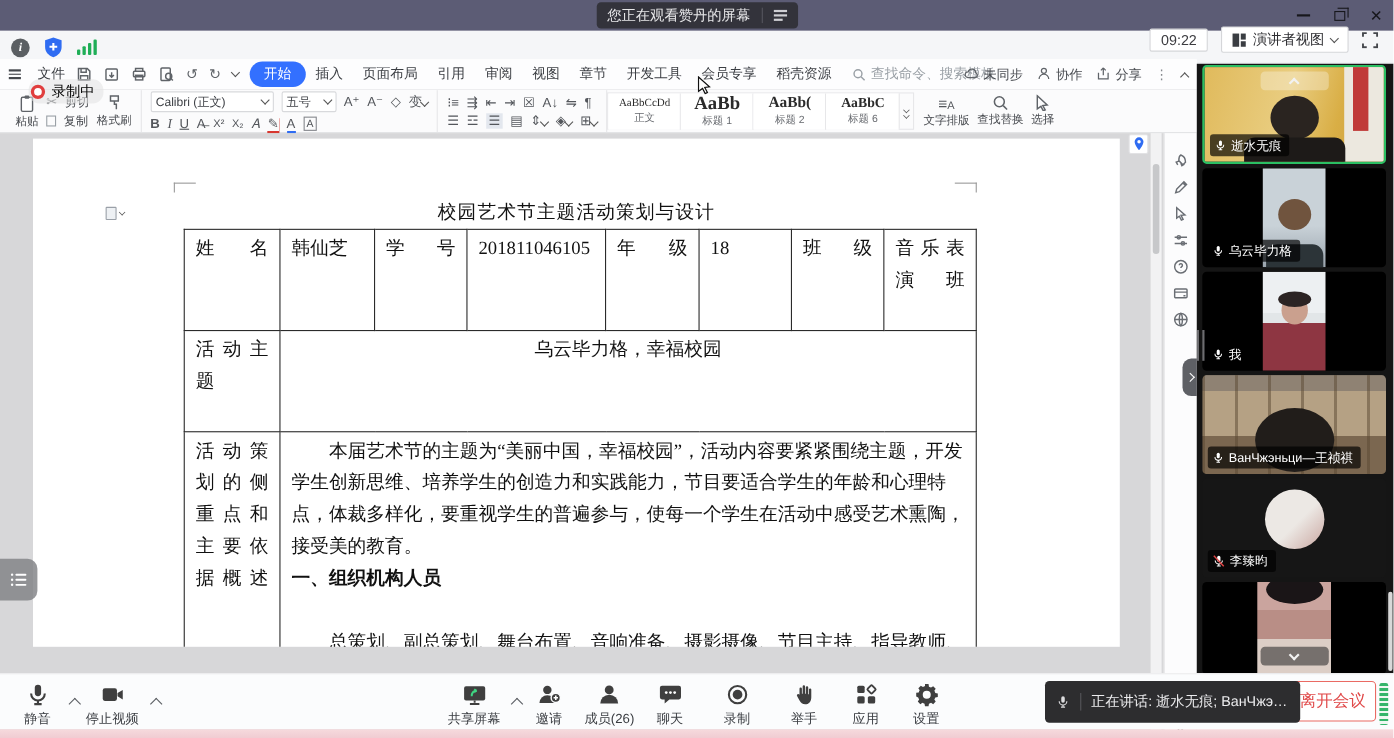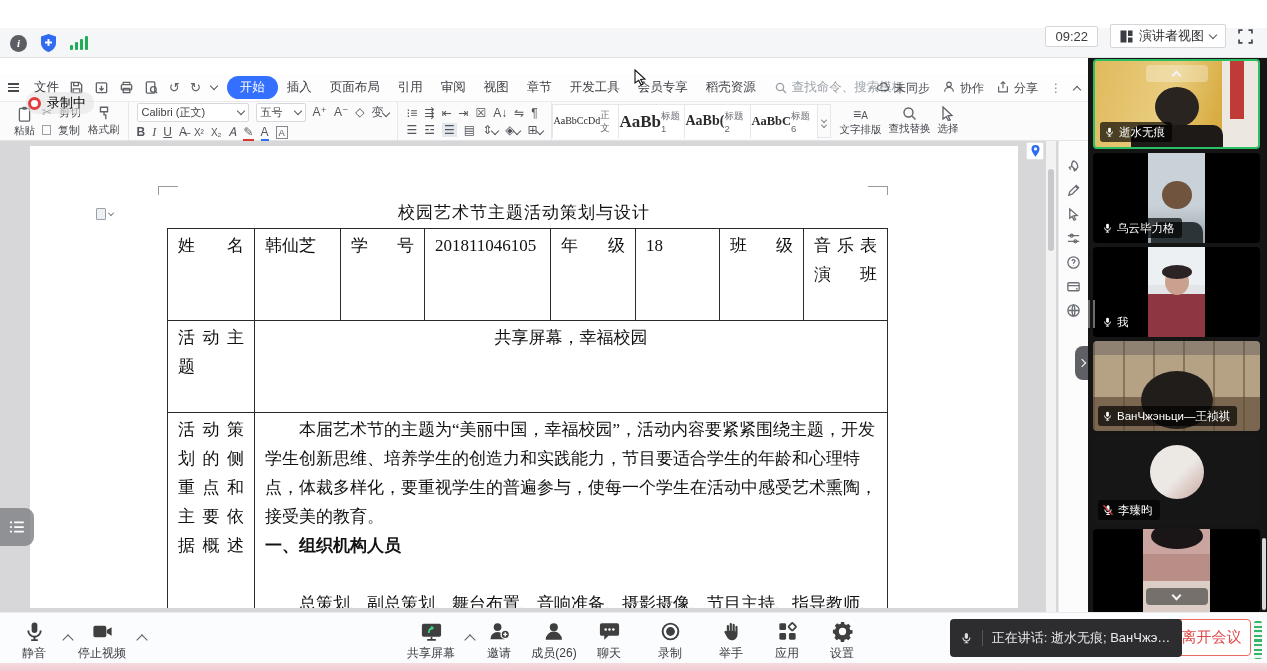--- a/index.html
+++ b/index.html
@@ -30,21 +30,21 @@
   .bars i{display:block;width:3px;background:#1fae57;border-radius:1px}
   .mh-right{position:absolute;right:14px;top:0;height:16px;display:flex;align-items:center;gap:12px}
   .timebox{border:1px solid #d5d6d9;background:#fff;border-radius:2px;padding:2px 9px;font-size:13px;color:#3c3c40}
   .viewbtn{border:1px solid #d5d6d9;background:#fff;border-radius:2px;padding:2px 9px;font-size:13px;color:#2f2f33;
     display:flex;align-items:center;gap:6px}
   .chev-dn,.chev-up{width:6px;height:6px;border-right:1.5px solid #555;border-bottom:1.5px solid #555;display:inline-block}
   .chev-dn{transform:rotate(45deg);margin-top:-3px}
   .chev-up{transform:rotate(-135deg);margin-top:3px}
 
   
-  .wps{position:absolute;left:0;top:74px;width:1088px;height:554px;background:#fff}
+  .wps{position:absolute;left:0;top:54px;width:1088px;height:554px;background:#fff}
   .wmenu{position:relative;height:28px;background:#fdfdfe;border-bottom:1px solid #ececee;display:flex;align-items:center;
     padding-left:8px;font-size:12.5px;color:#3b3e43;white-space:nowrap}
   .wmenu .grp{display:flex;align-items:center;gap:10px;margin-right:10px}
   .hamb{display:flex;flex-direction:column;gap:2px;margin-right:5px}
   .hamb i{width:11px;height:1.5px;background:#45484d;display:block}
   .mini-ic{width:15px;height:15px;display:inline-block}
   .mini-ic svg{width:15px;height:15px;stroke:#5f6368;fill:none;stroke-width:1.4}
   .uglyph{color:#5f6368;font-size:13px}
   .tab{padding:3px 9px;color:#3b3e43}
   .tab.active{background:#3370ff;color:#fff;border-radius:13px;padding:3px 13px}
@@ -69,21 +69,21 @@
   .selbox{border:1px solid #d8d9dc;background:#fff;border-radius:2px;font-size:11px;color:#3c3f44;padding:1px 4px;
     display:flex;align-items:center;justify-content:space-between}
   .g{font-size:12px;color:#53565b}
   .g.sm{font-size:10px}
   .bold{font-weight:bold}
   .ital{font-style:italic;font-family:"Liberation Serif",serif}
   .undl{text-decoration:underline}
   .redbar{box-shadow:0 2.5px 0 #d8372f}
   .bluebar{box-shadow:0 2.5px 0 #2f6cf2}
   .boxa{border:1px solid #85888d;padding:0 2px;font-size:9.5px}
-  .stylebox{width:66px;height:33px;border-right:1px solid #e7e7e9;display:flex;flex-direction:row;align-items:center;justify-content:center;background:#fff}
+  .stylebox{width:66px;height:33px;border-right:1px solid #e7e7e9;display:flex;flex-direction:column;align-items:center;justify-content:center;background:#fff}
   .stylebox .pv{font-family:"Liberation Serif",serif;line-height:1;color:#2b2b2b}
   .stylebox .lb{font-size:9.5px;color:#66696e;margin-top:2px}
   .styles-wrap{display:flex;align-items:center;border:1px solid #e7e7e9;margin:2px 0}
 
   
   .docarea{position:relative;height:566px;background:#d7d7d9;overflow:hidden}
   .page{position:absolute;left:30px;top:5px;width:988px;height:462px;background:#fff;overflow:hidden}
   .doc-title{position:absolute;left:0;top:56px;width:100%;text-align:center;font:17px/22px "Liberation Serif",serif;color:#111;letter-spacing:1px}
   .cmark{position:absolute;width:20px;height:9px}
   .cmark.l{border-top:1px solid #9a9a9a;border-left:1px solid #9a9a9a}
@@ -156,20 +156,36 @@
     color:#e04949;font-size:15px;display:flex;align-items:center;justify-content:center;z-index:4}
   .volmeter{position:absolute;left:1254px;top:8px;width:8px;height:38px;z-index:7;border-radius:2px;
     background:repeating-linear-gradient(180deg,#34b56a 0 2.3px,#eef7f1 2.3px 4.6px)}
   .pinkstrip{position:absolute;left:0;top:663px;width:1267px;height:8px;background:linear-gradient(180deg,#f6dadd,#f0ccd2)}
 </style>
 </head>
 <body>
 
 <div id="root">
 
+  <div class="titlebar">
+    <div class="watch-pill">
+      <span>您正在观看赞丹的屏幕</span>
+      <span class="pill-sep"></span>
+      <span class="menu-lines">
+          <i></i>
+          <i></i>
+          <i></i>
+        </span>
+    </div>
+    <div class="winctl">
+      <span class="wc-min"></span>
+      <span class="wc-max"></span>
+      <span class="wc-close">✕</span>
+    </div>
+  </div>
 
   <div class="mheader">
     <div class="mh-left">
       <span class="info-ic">i</span>
       <svg width="19" height="20" viewBox="0 0 19 20">
         <path d="M9.5 1 17 3.6v6.1c0 4.6-3.2 7.8-7.5 9.3C5.2 17.5 2 14.3 2 9.7V3.6z" fill="#2f6cf2"></path>
         <path d="M9.5 6v7M6 9.5h7" stroke="#fff" stroke-width="1.9"></path>
       </svg>
       <span class="bars">
         <i style="height:5px"></i>
@@ -426,21 +442,21 @@
             <td>韩仙芝</td>
             <td class="jus">学号</td>
             <td>201811046105</td>
             <td class="jus">年级</td>
             <td>18</td>
             <td class="jus">班级</td>
             <td class="jus">音乐表演班</td>
           </tr>
           <tr style="height:55px">
             <td class="jus">活动主题</td>
-            <td colspan="7" class="ctr">共享屏幕，幸福校园</td>
+            <td colspan="7" class="ctr">乌云毕力格，幸福校园</td>
           </tr>
           <tr style="height:290px">
             <td class="jus vmid">活动策划的侧重点和主要依据概述</td>
             <td colspan="7">
               <p class="p-ind">本届艺术节的主题为“美丽中国，幸福校园”，活动内容要紧紧围绕主题，开发学生创新思维、培养学生的创造力和实践能力，节目要适合学生的年龄和心理特点，体裁多样化，要重视学生的普遍参与，使每一个学生在活动中感受艺术熏陶，接受美的教育。</p>
               <p class="bhead">一、组织机构人员</p>
               <div class="bl"></div>
               <p class="p-ind">总策划、副总策划、舞台布置、音响准备、摄影摄像、节目主持、指导教师、安保、观众纪律、演员上台联络员、演员下台联络员。</p>
 
             </td>

